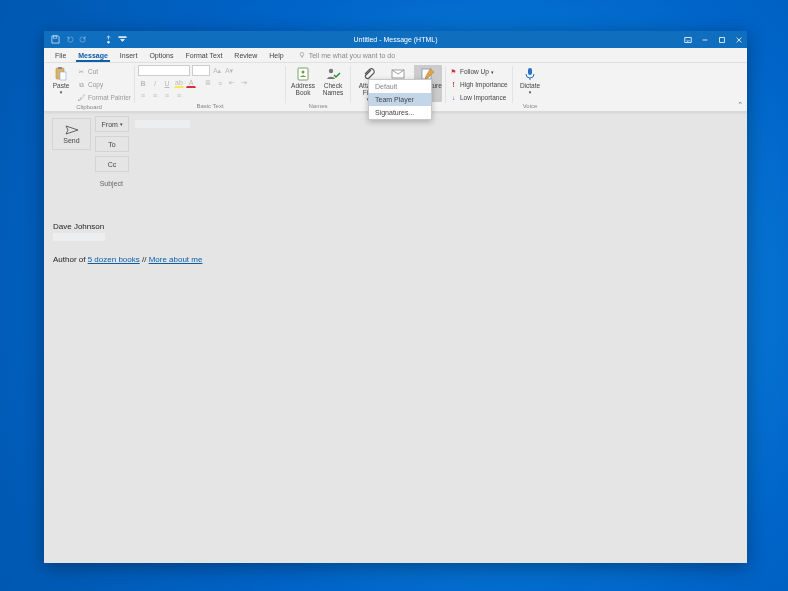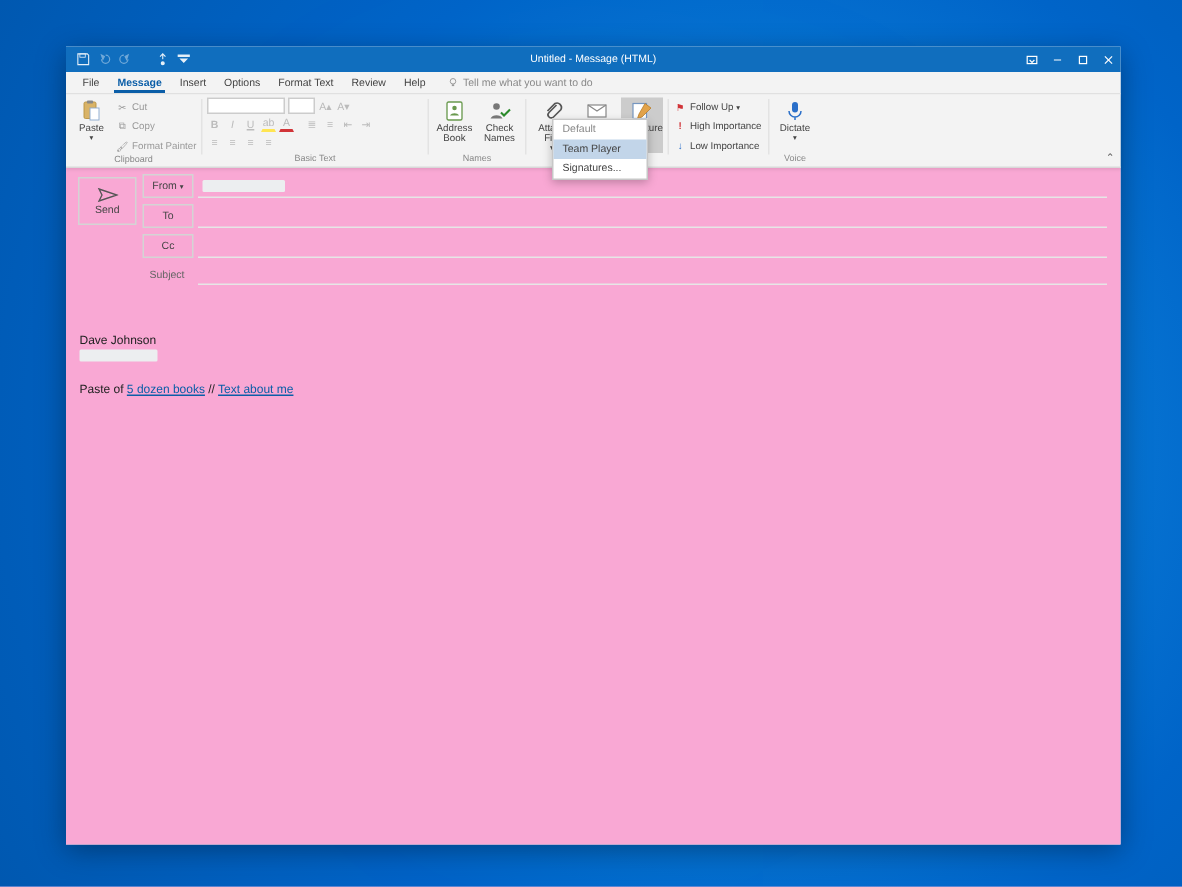--- a/index.html
+++ b/index.html
@@ -41,21 +41,21 @@
 .fontgrp .sizein { width:18px; }
 .fontrow { display:flex; gap:2px; align-items:center; }
 .fmtbtn { width:10px; height:10px; color:#bbb; font-size:7px; display:flex; align-items:center; justify-content:center; border:1px solid transparent; }
 .collapse { position:absolute; right:4px; bottom:2px; font-size:7px; color:#666; }
 
 .sigmenu { position:absolute; top:48px; left:324px; width:64px; background:#fff; border:1px solid #c7c7c7; box-shadow:0 2px 6px rgba(0,0,0,0.25); font-size:7px; z-index:10; }
 .sigmenu-item { padding:3px 6px; color:#444; }
 .sigmenu-item.def { color:#888; }
 .sigmenu-item.sel { background:#c2d5e9; }
 
-.compose { flex:1; overflow:hidden; padding:4px 9px 0 7px; display:flex; flex-direction:column; background:#f9a8d4;}
+.compose { flex:1; overflow:hidden; padding:4px 9px 0 7px; display:flex; flex-direction:column; background:#e5e5e5;}
 .hdr { display:flex; gap:3px; }
 .sendwrap { width:41px; display:flex; flex-direction:column; align-items:center; padding-top:2px;}
 .sendbox { width:39px; height:32px; border:1px solid #d4d4d4; display:flex; flex-direction:column; align-items:center; justify-content:center; gap:2px; font-size:7px; color:#444;}
 .fieldcol { width:34px; display:flex; flex-direction:column; gap:4px; }
 .fldbtn { height:16px; border:1px solid #d4d4d4; display:flex; align-items:center; justify-content:center; font-size:7px; color:#444; gap:2px;}
 .valcol { flex:1; display:flex; flex-direction:column; gap:4px; }
 .valline { height:16px; border-bottom:1px solid #e6e6e6; display:flex; align-items:center; font-size:7px; padding-left:3px; color:#444;}
 .redact { display:inline-block; width:55px; height:8px; background:#eceef0; border-radius:1px; }
 .subjectrow { display:flex; margin-top:4px; gap:3px;}
 .subjectlbl { width:78px; text-align:right; padding-right:6px; font-size:7px; color:#666; display:flex; align-items:center; justify-content:flex-end; height:14px;}
@@ -368,18 +368,18 @@
     <div class="subjectrow">
       <div class="subjectlbl">Subject</div>
       <div class="subjectval"></div>
     </div>
 
     <div class="body">
       <div class="sig-name">Dave Johnson</div>
       <span class="redact" style="width:52px;height:8px;margin-top:1px"></span>
       <div style="height:10px"></div>
       <div>
-        <span>Paste of </span><a class="linklike">5 dozen books</a><span> // </span><a class="linklike">Text about me</a>
+        <span>Author of </span><a class="linklike">5 dozen books</a><span> // </span><a class="linklike">More about me</a>
       </div>
     </div>
   </div>
 
 </div>
 
 </body></html>

